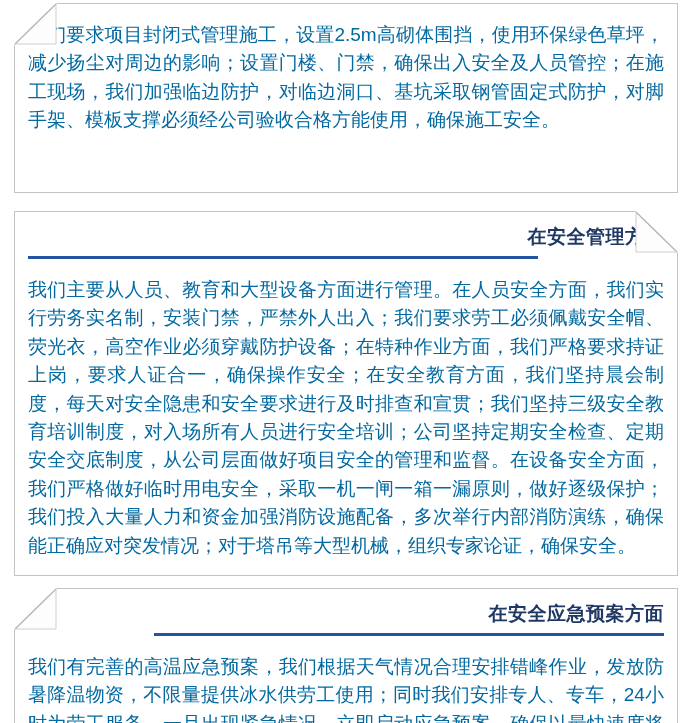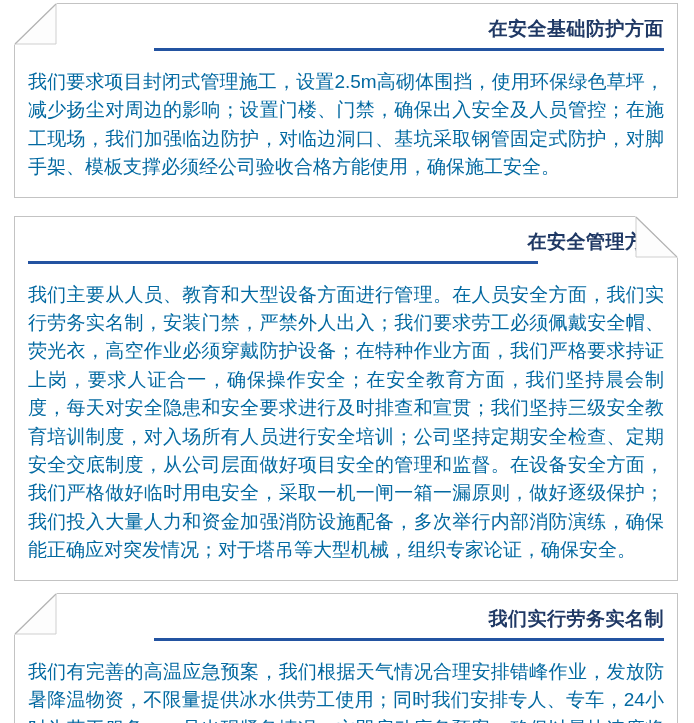--- a/index.html
+++ b/index.html
@@ -79,24 +79,20 @@
 <body>
 
 <div class="page">
 
   <section class="card align-right gap-lg min-h-1">
     <svg class="fold fold-tl" viewBox="0 0 43 42">
       <polygon points="0,0 43,0 0,42" fill="#ffffff" stroke="none"></polygon>
       <polygon points="42,1 42,41 1,41" fill="#fdfdfd" stroke="#cfcfcf" stroke-width="1"></polygon>
       <line x1="42" y1="1" x2="1" y2="41" stroke="#b5b5b5" stroke-width="1.2"></line>
     </svg>
-    <div class="card-head">
-      <h2 class="card-title">在安全基础防护方面</h2>
-      <div class="title-rule"></div>
-    </div>
     <p class="card-body">我们要求项目封闭式管理施工，设置2.5m高砌体围挡，使用环保绿色草坪，减少扬尘对周边的影响；设置门楼、门禁，确保出入安全及人员管控；在施工现场，我们加强临边防护，对临边洞口、基坑采取钢管固定式防护，对脚手架、模板支撑必须经公司验收合格方能使用，确保施工安全。</p>
   </section>
 
   <section class="card align-left gap-sm min-h-2">
     <svg class="fold fold-tr" viewBox="0 0 43 42">
       <polygon points="0,0 43,0 43,42" fill="#ffffff" stroke="none"></polygon>
       <polygon points="1,1 1,41 42,41" fill="#fdfdfd" stroke="#cfcfcf" stroke-width="1"></polygon>
       <line x1="1" y1="1" x2="42" y2="41" stroke="#b5b5b5" stroke-width="1.2"></line>
     </svg>
     <div class="card-head">
@@ -106,19 +102,19 @@
     <p class="card-body">我们主要从人员、教育和大型设备方面进行管理。在人员安全方面，我们实行劳务实名制，安装门禁，严禁外人出入；我们要求劳工必须佩戴安全帽、荧光衣，高空作业必须穿戴防护设备；在特种作业方面，我们严格要求持证上岗，要求人证合一，确保操作安全；在安全教育方面，我们坚持晨会制度，每天对安全隐患和安全要求进行及时排查和宣贯；我们坚持三级安全教育培训制度，对入场所有人员进行安全培训；公司坚持定期安全检查、定期安全交底制度，从公司层面做好项目安全的管理和监督。在设备安全方面，我们严格做好临时用电安全，采取一机一闸一箱一漏原则，做好逐级保护；我们投入大量人力和资金加强消防设施配备，多次举行内部消防演练，确保能正确应对突发情况；对于塔吊等大型机械，组织专家论证，确保安全。</p>
   </section>
 
   <section class="card align-right min-h-3">
     <svg class="fold fold-tl" viewBox="0 0 43 42">
       <polygon points="0,0 43,0 0,42" fill="#ffffff" stroke="none"></polygon>
       <polygon points="42,1 42,41 1,41" fill="#fdfdfd" stroke="#cfcfcf" stroke-width="1"></polygon>
       <line x1="42" y1="1" x2="1" y2="41" stroke="#b5b5b5" stroke-width="1.2"></line>
     </svg>
     <div class="card-head">
-      <h2 class="card-title">我们实行劳务实名制</h2>
+      <h2 class="card-title">在安全应急预案方面</h2>
       <div class="title-rule"></div>
     </div>
     <p class="card-body">我们有完善的高温应急预案，我们根据天气情况合理安排错峰作业，发放防暑降温物资，不限量提供冰水供劳工使用；同时我们安排专人、专车，24小时为劳工服务，一旦出现紧急情况，立即启动应急预案，确保以最快速度将人送往医院，不耽误救治时间。</p>
   </section>
 
 </div>
 
 </body></html>

